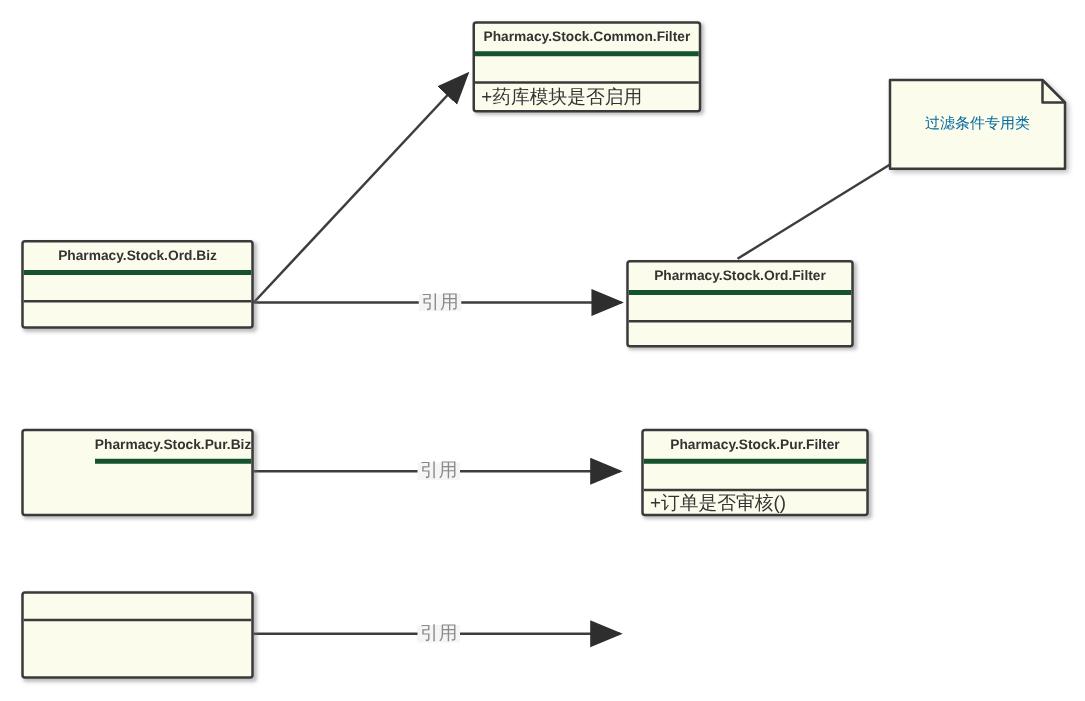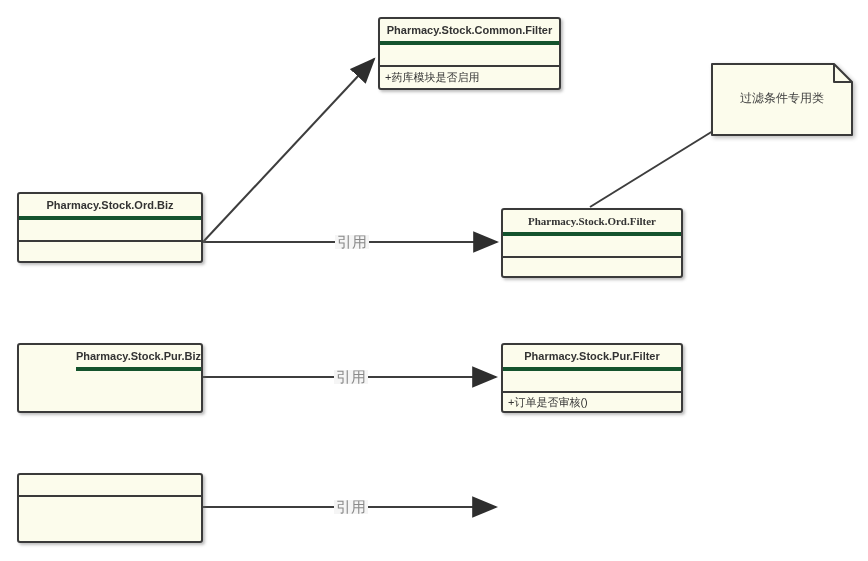--- a/index.html
+++ b/index.html
@@ -31,31 +31,31 @@
     white-space:nowrap;overflow:hidden;
   }
   .class-mid{
     height:20px;flex:0 0 20px;
     border-bottom:2px solid #3A3A3A;
   }
   .class-attr{
     flex:1 1 auto;
     display:flex;align-items:center;
     padding:0 5px;
-    font-size:11px;color:#333333;
+    font-size:15px;color:#333333;
     white-space:nowrap;overflow:hidden;
   }
 
   
   .note-svg{position:absolute;z-index:2;overflow:visible;
     filter:drop-shadow(2px 2px 2px rgba(110,110,110,0.45));}
   .note-text{
     position:absolute;z-index:3;
     display:flex;align-items:center;justify-content:center;
-    font-size:12px;color:#404040;white-space:nowrap;
+    font-size:12px;color:#0369a1;white-space:nowrap;
   }
 
   
   .edge-label{
     position:absolute;z-index:3;
     transform:translate(-50%,-50%);
     background:#f5f5f5;
     color:#8A8A8A;
     font-size:15px;line-height:14px;
     padding:0 2px;white-space:nowrap;
@@ -99,32 +99,32 @@
     <polyline points="124,2 124,20 142,20" fill="none" stroke="#3A3A3A" stroke-width="2" stroke-linejoin="round"></polyline>
   </svg>
   <div class="note-text" style="left:712px;top:64px;width:140px;height:69px;">过滤条件专用类</div>
 
   <div class="class-box" style="left:17px;top:192px;width:186px;height:71px;">
     <div class="class-title">Pharmacy.Stock.Ord.Biz</div>
     <div class="class-mid"></div>
     <div class="class-attr"></div>
   </div>
 
-  <div class="class-box" style="left:501px;top:208px;width:182px;height:70px;font-family:Liberation Serif, serif;">
+  <div class="class-box" style="left:501px;top:208px;width:182px;height:70px;">
     <div class="class-title">Pharmacy.Stock.Ord.Filter</div>
     <div class="class-mid"></div>
   </div>
 
   <div class="class-box" style="left:17px;top:343px;width:186px;height:70px;align-items:flex-end;">
     <div class="class-title">Pharmacy.Stock.Pur.Biz</div>
     <div class="class-mid"></div>
     <div class="class-attr"></div>
   </div>
 
-  <div class="class-box" style="left:501px;top:343px;width:182px;height:70px;">
+  <div class="class-box" style="left:513px;top:343px;width:182px;height:70px;">
     <div class="class-title">Pharmacy.Stock.Pur.Filter</div>
     <div class="class-mid"></div>
     <div class="class-attr">+订单是否审核()</div>
   </div>
 
   <div class="class-box" style="left:17px;top:473px;width:186px;height:70px;">
     <div class="class-mid"></div>
     <div class="class-attr"></div>
   </div>
 

